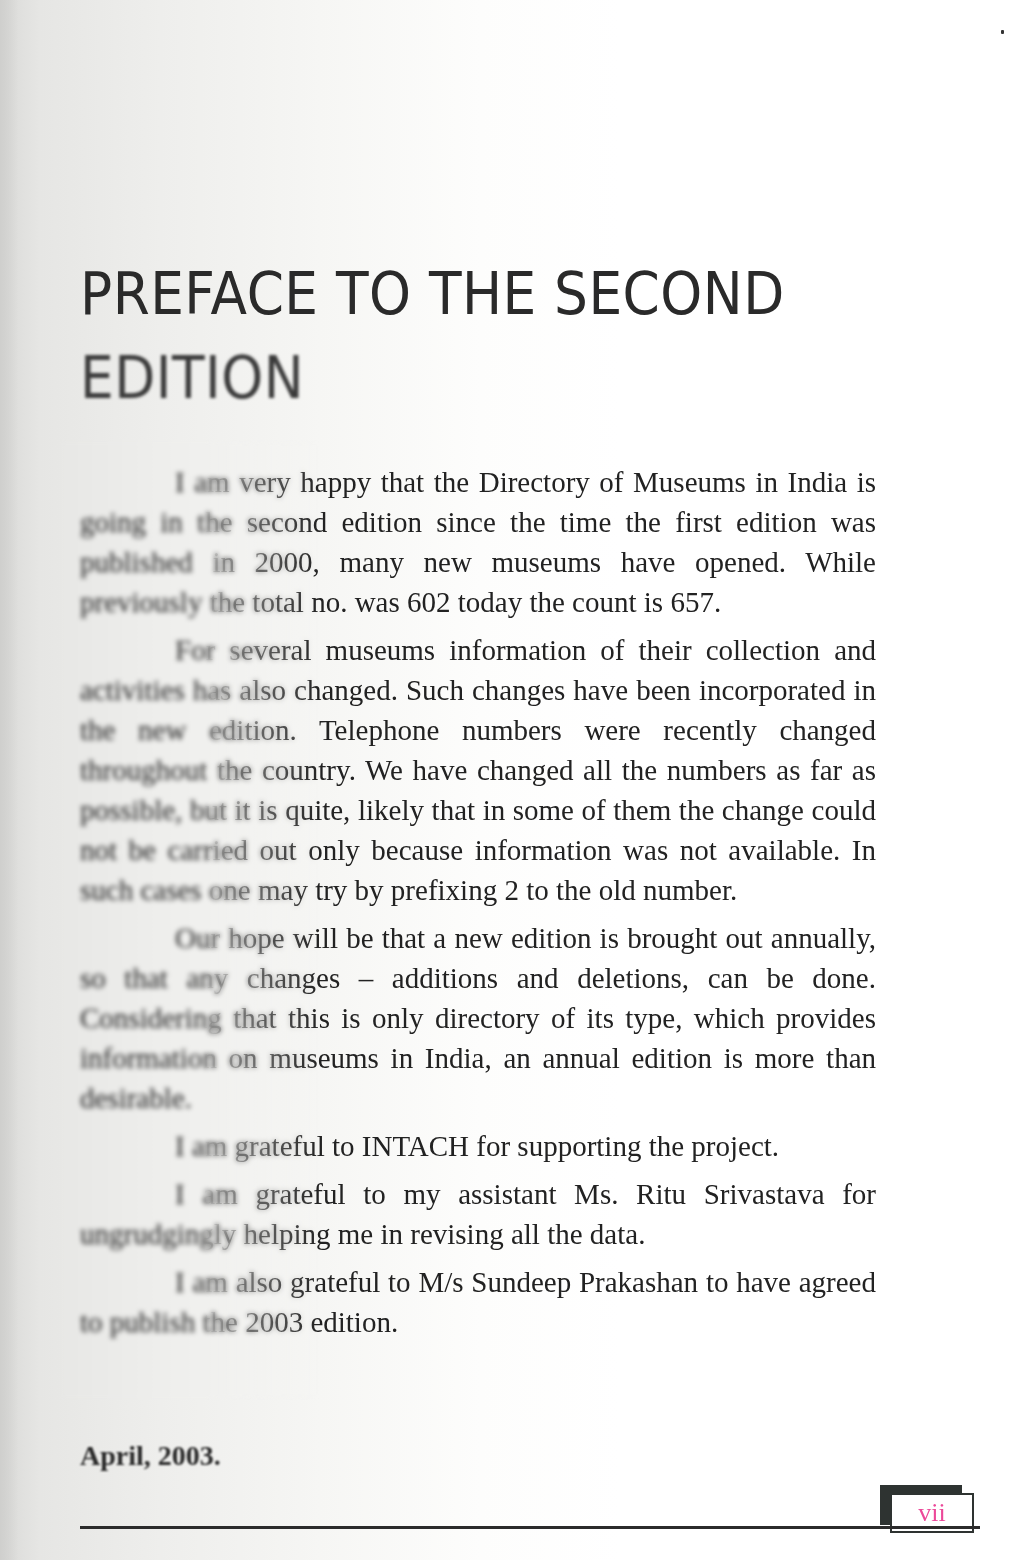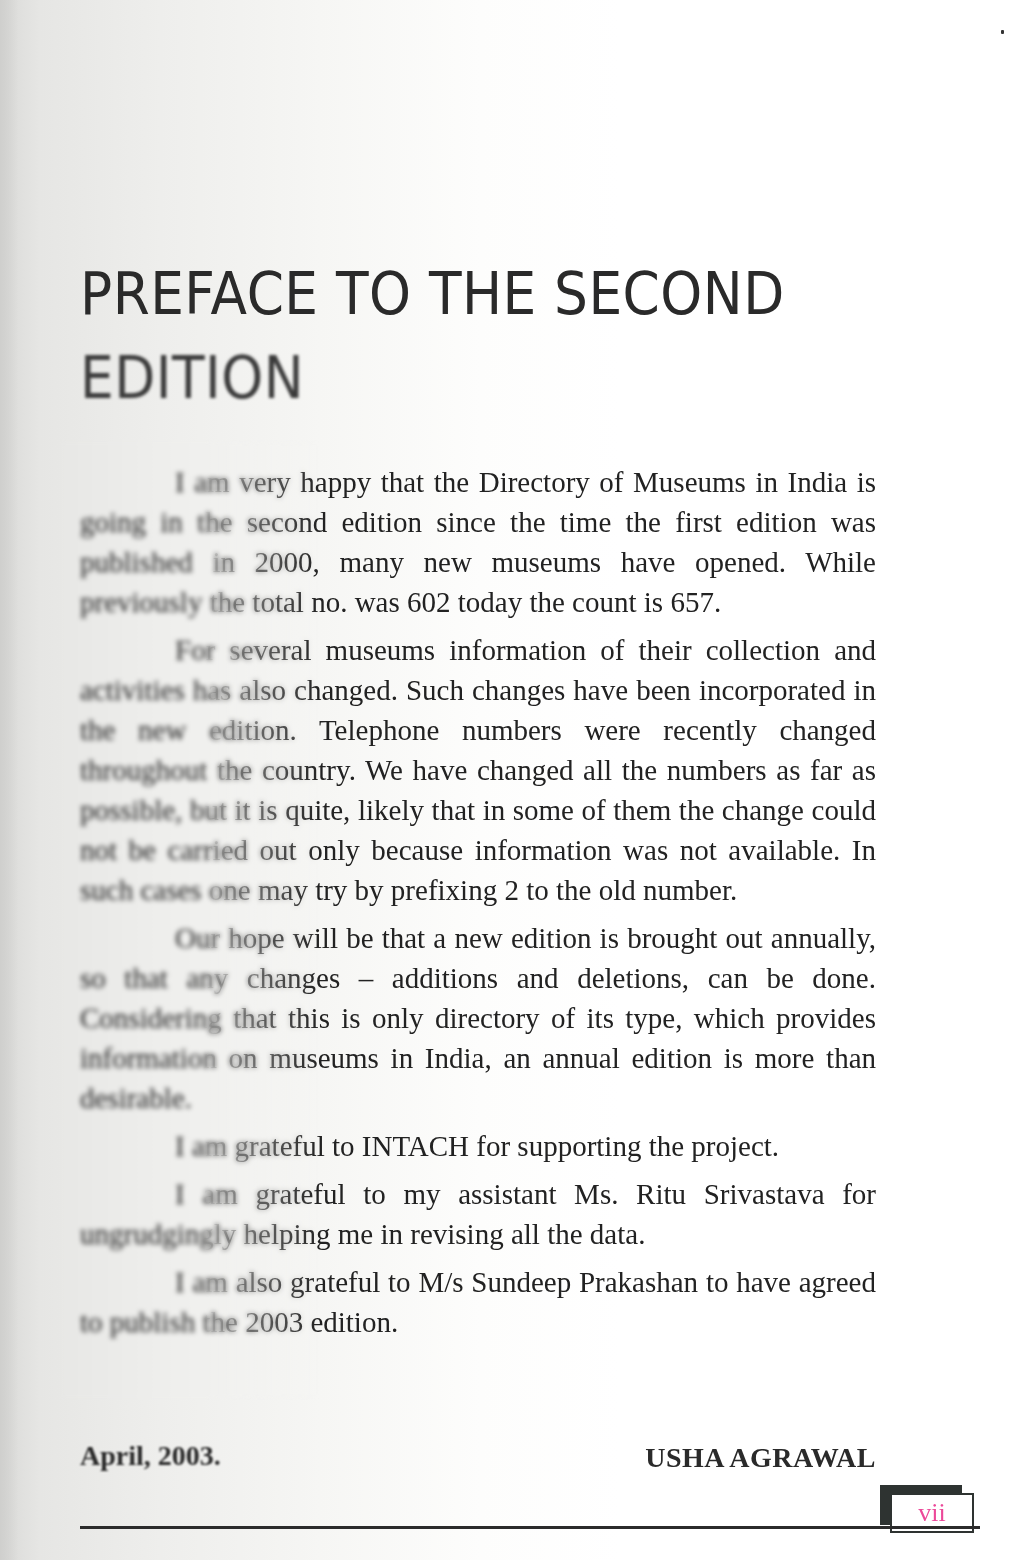--- a/index.html
+++ b/index.html
@@ -158,21 +158,20 @@
     <p>Our hope will be that a new edition is brought out annually, so that any changes – additions and deletions, can be done. Considering that this is only directory of its type, which provides information on museums in India, an annual edition is more than desirable.</p>
     <p class="single">I am grateful to INTACH for supporting the project.</p>
     <p>I am grateful to my assistant Ms. Ritu Srivastava for ungrudgingly helping me in revising all the data.</p>
     <p>I am also grateful to M/s Sundeep Prakashan to have agreed to publish the 2003 edition.</p>
   </div>
 
   <div class="left-blur"></div>
 
   <div class="footer-row">
     <span class="date">April, 2003.</span>
-    <span class="signature">USHA AGRAWAL</span>
   </div>
 
   <div class="page-num-box">
     <div class="page-num-shadow"></div>
     <div class="page-num-front">vii</div>
   </div>
 
   <div class="rule"></div>
 
   <div class="speck" style="left:1001px; top:30px;"></div>

